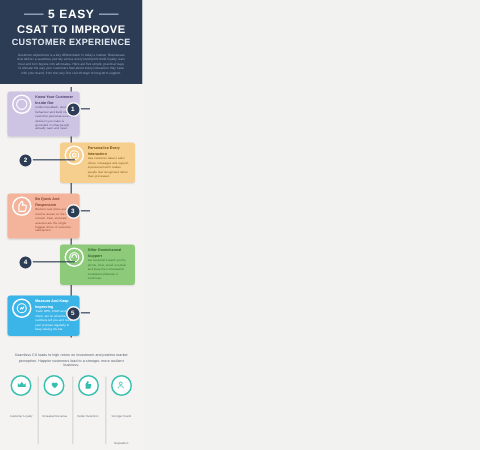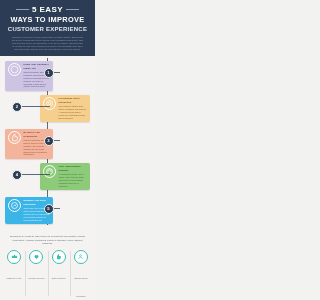--- a/index.html
+++ b/index.html
@@ -238,21 +238,21 @@
 <body>
 
 <div class="infographic">
 
   <div class="header">
     <div class="eyebrow-row">
       <span class="rule"></span>
       <span class="title-1">5 EASY</span>
       <span class="rule"></span>
     </div>
-    <div class="title-2">WAYS TO IMPROVE</div>
+    <div class="title-2">CSAT TO IMPROVE</div>
     <div class="title-3">CUSTOMER EXPERIENCE</div>
     <div class="intro">Customer experience is a key differentiator in today's market. Businesses that deliver a seamless journey across every touchpoint build loyalty, earn trust and turn buyers into advocates. Here are five simple, practical ways to elevate the way your customers feel about every interaction they have with your brand, from the very first visit through to long-term support.</div>
   </div>
 
   <div class="body-wrap">
     <div class="spine"></div>
 
     <div class="step s1">
       <div class="connector" style="left:53px; right:35px; top:13px;"></div>
       <div class="card left">

